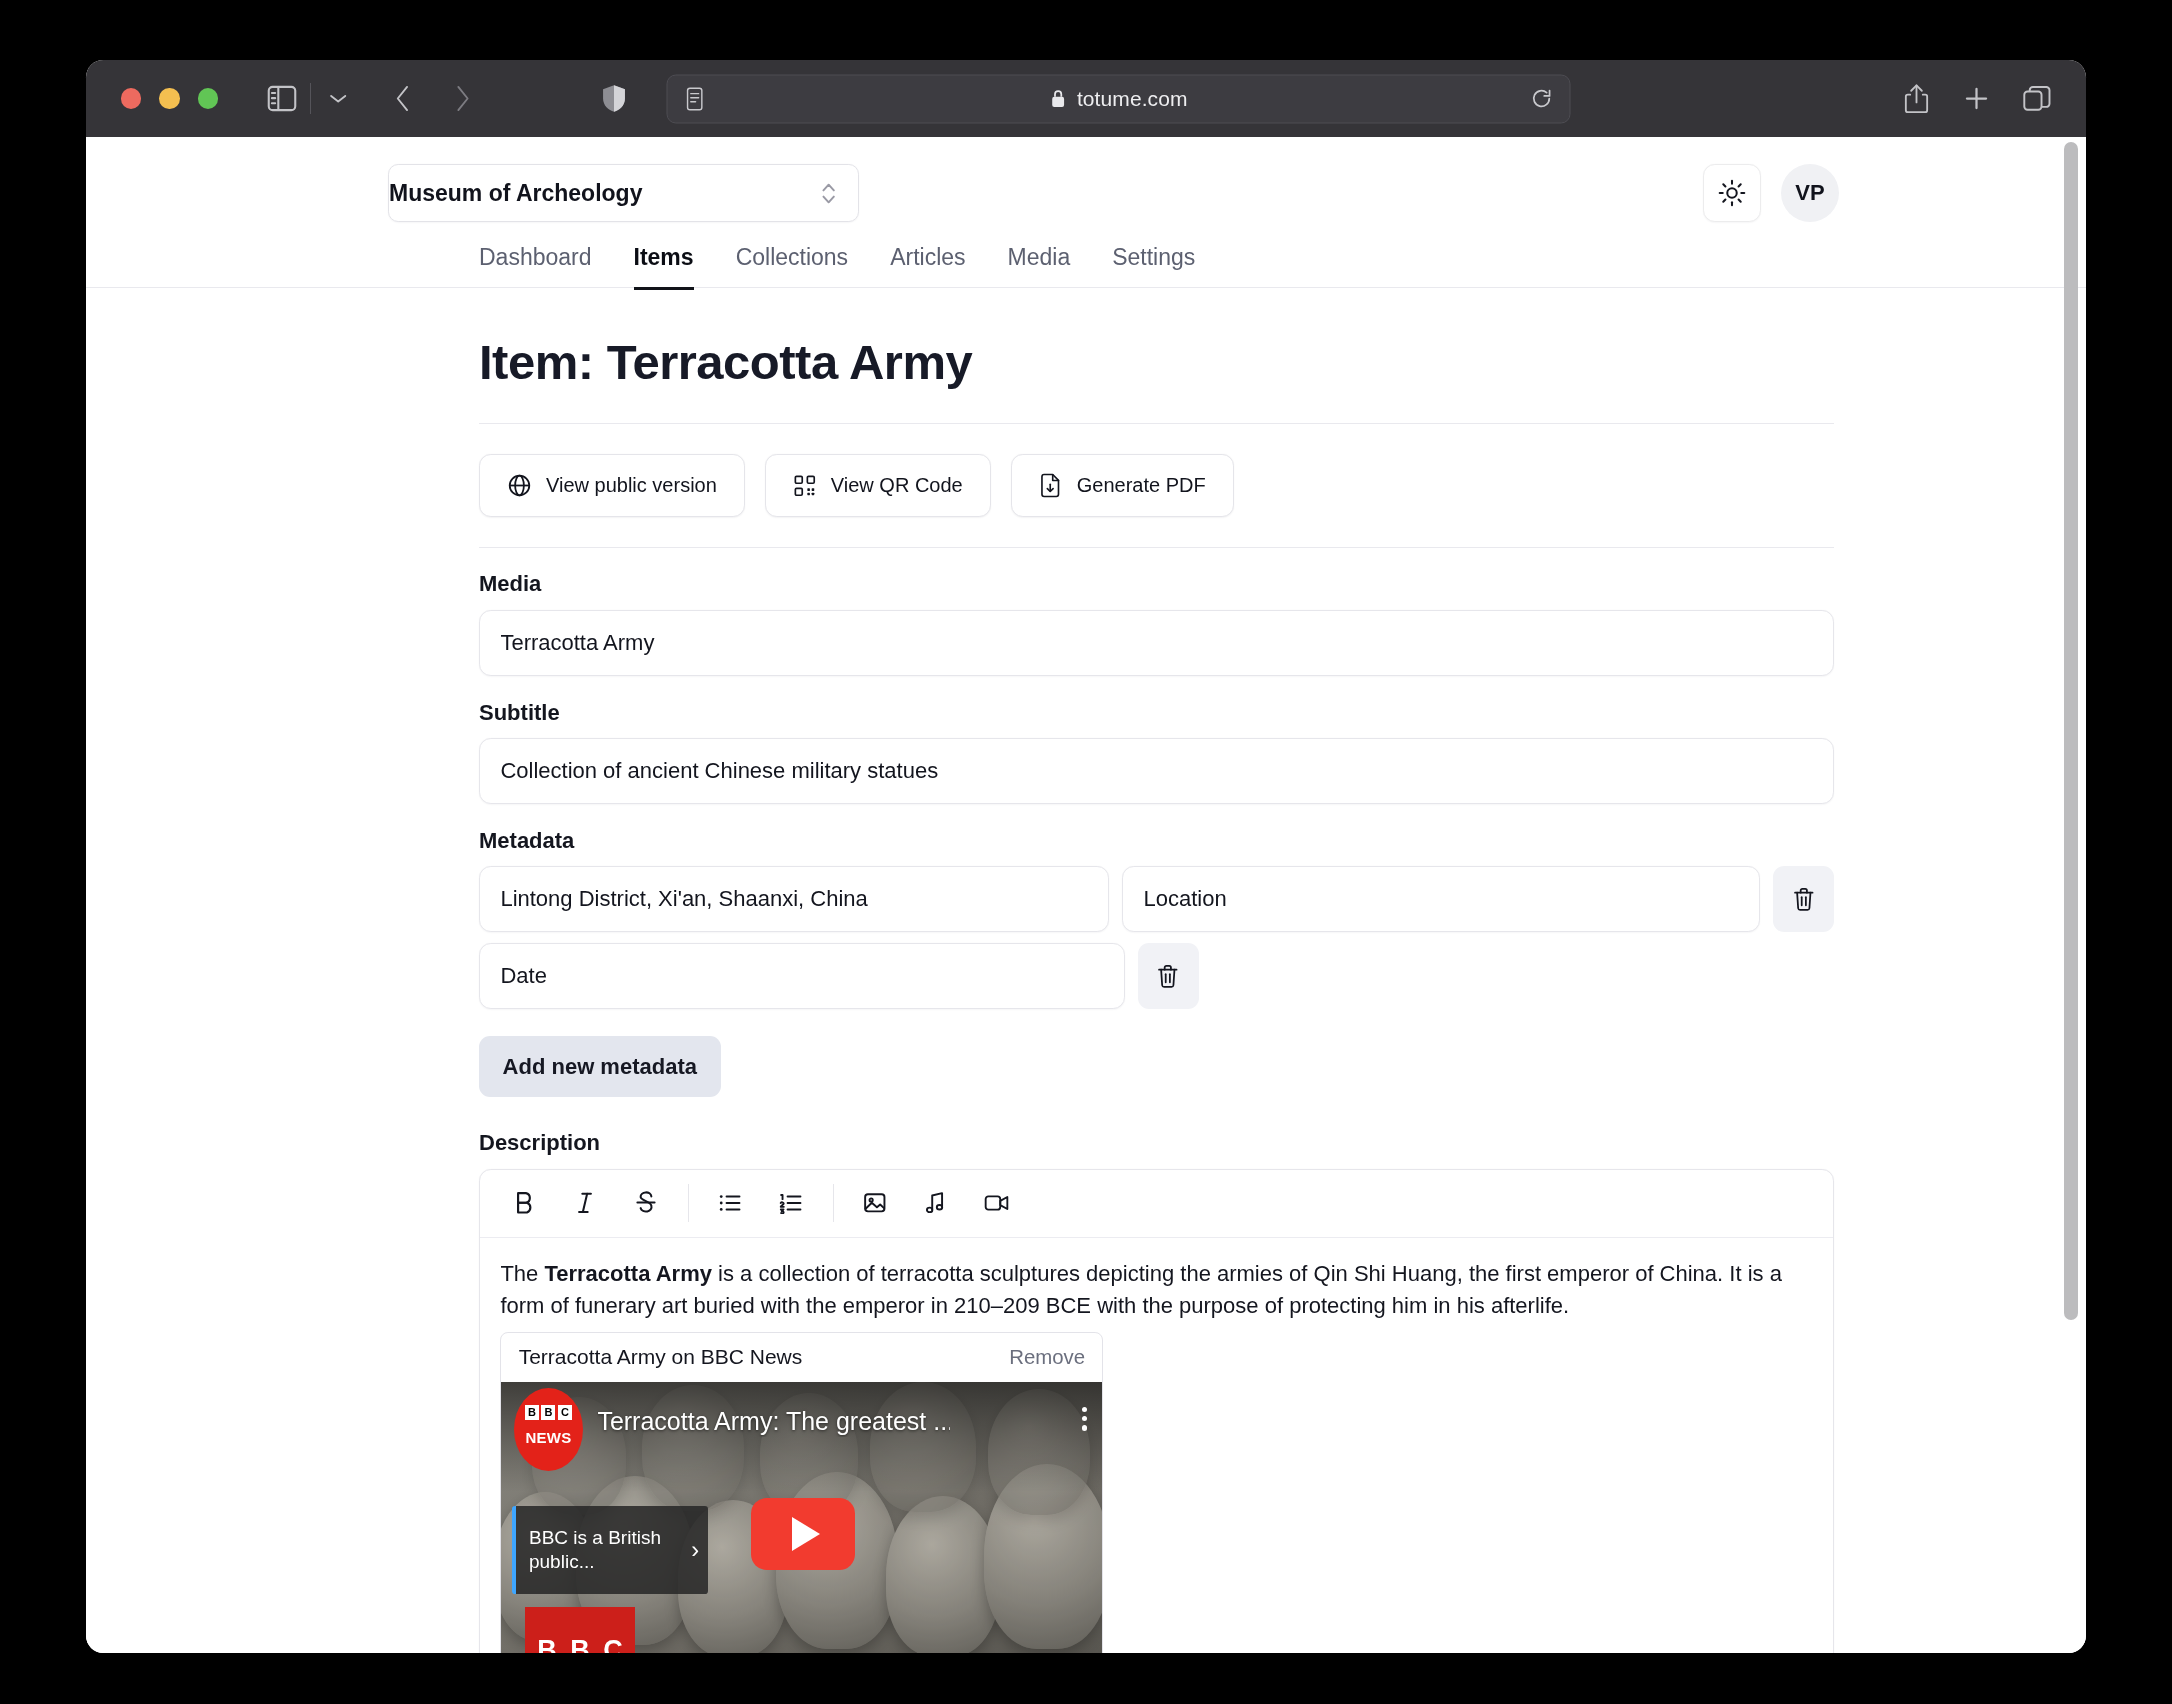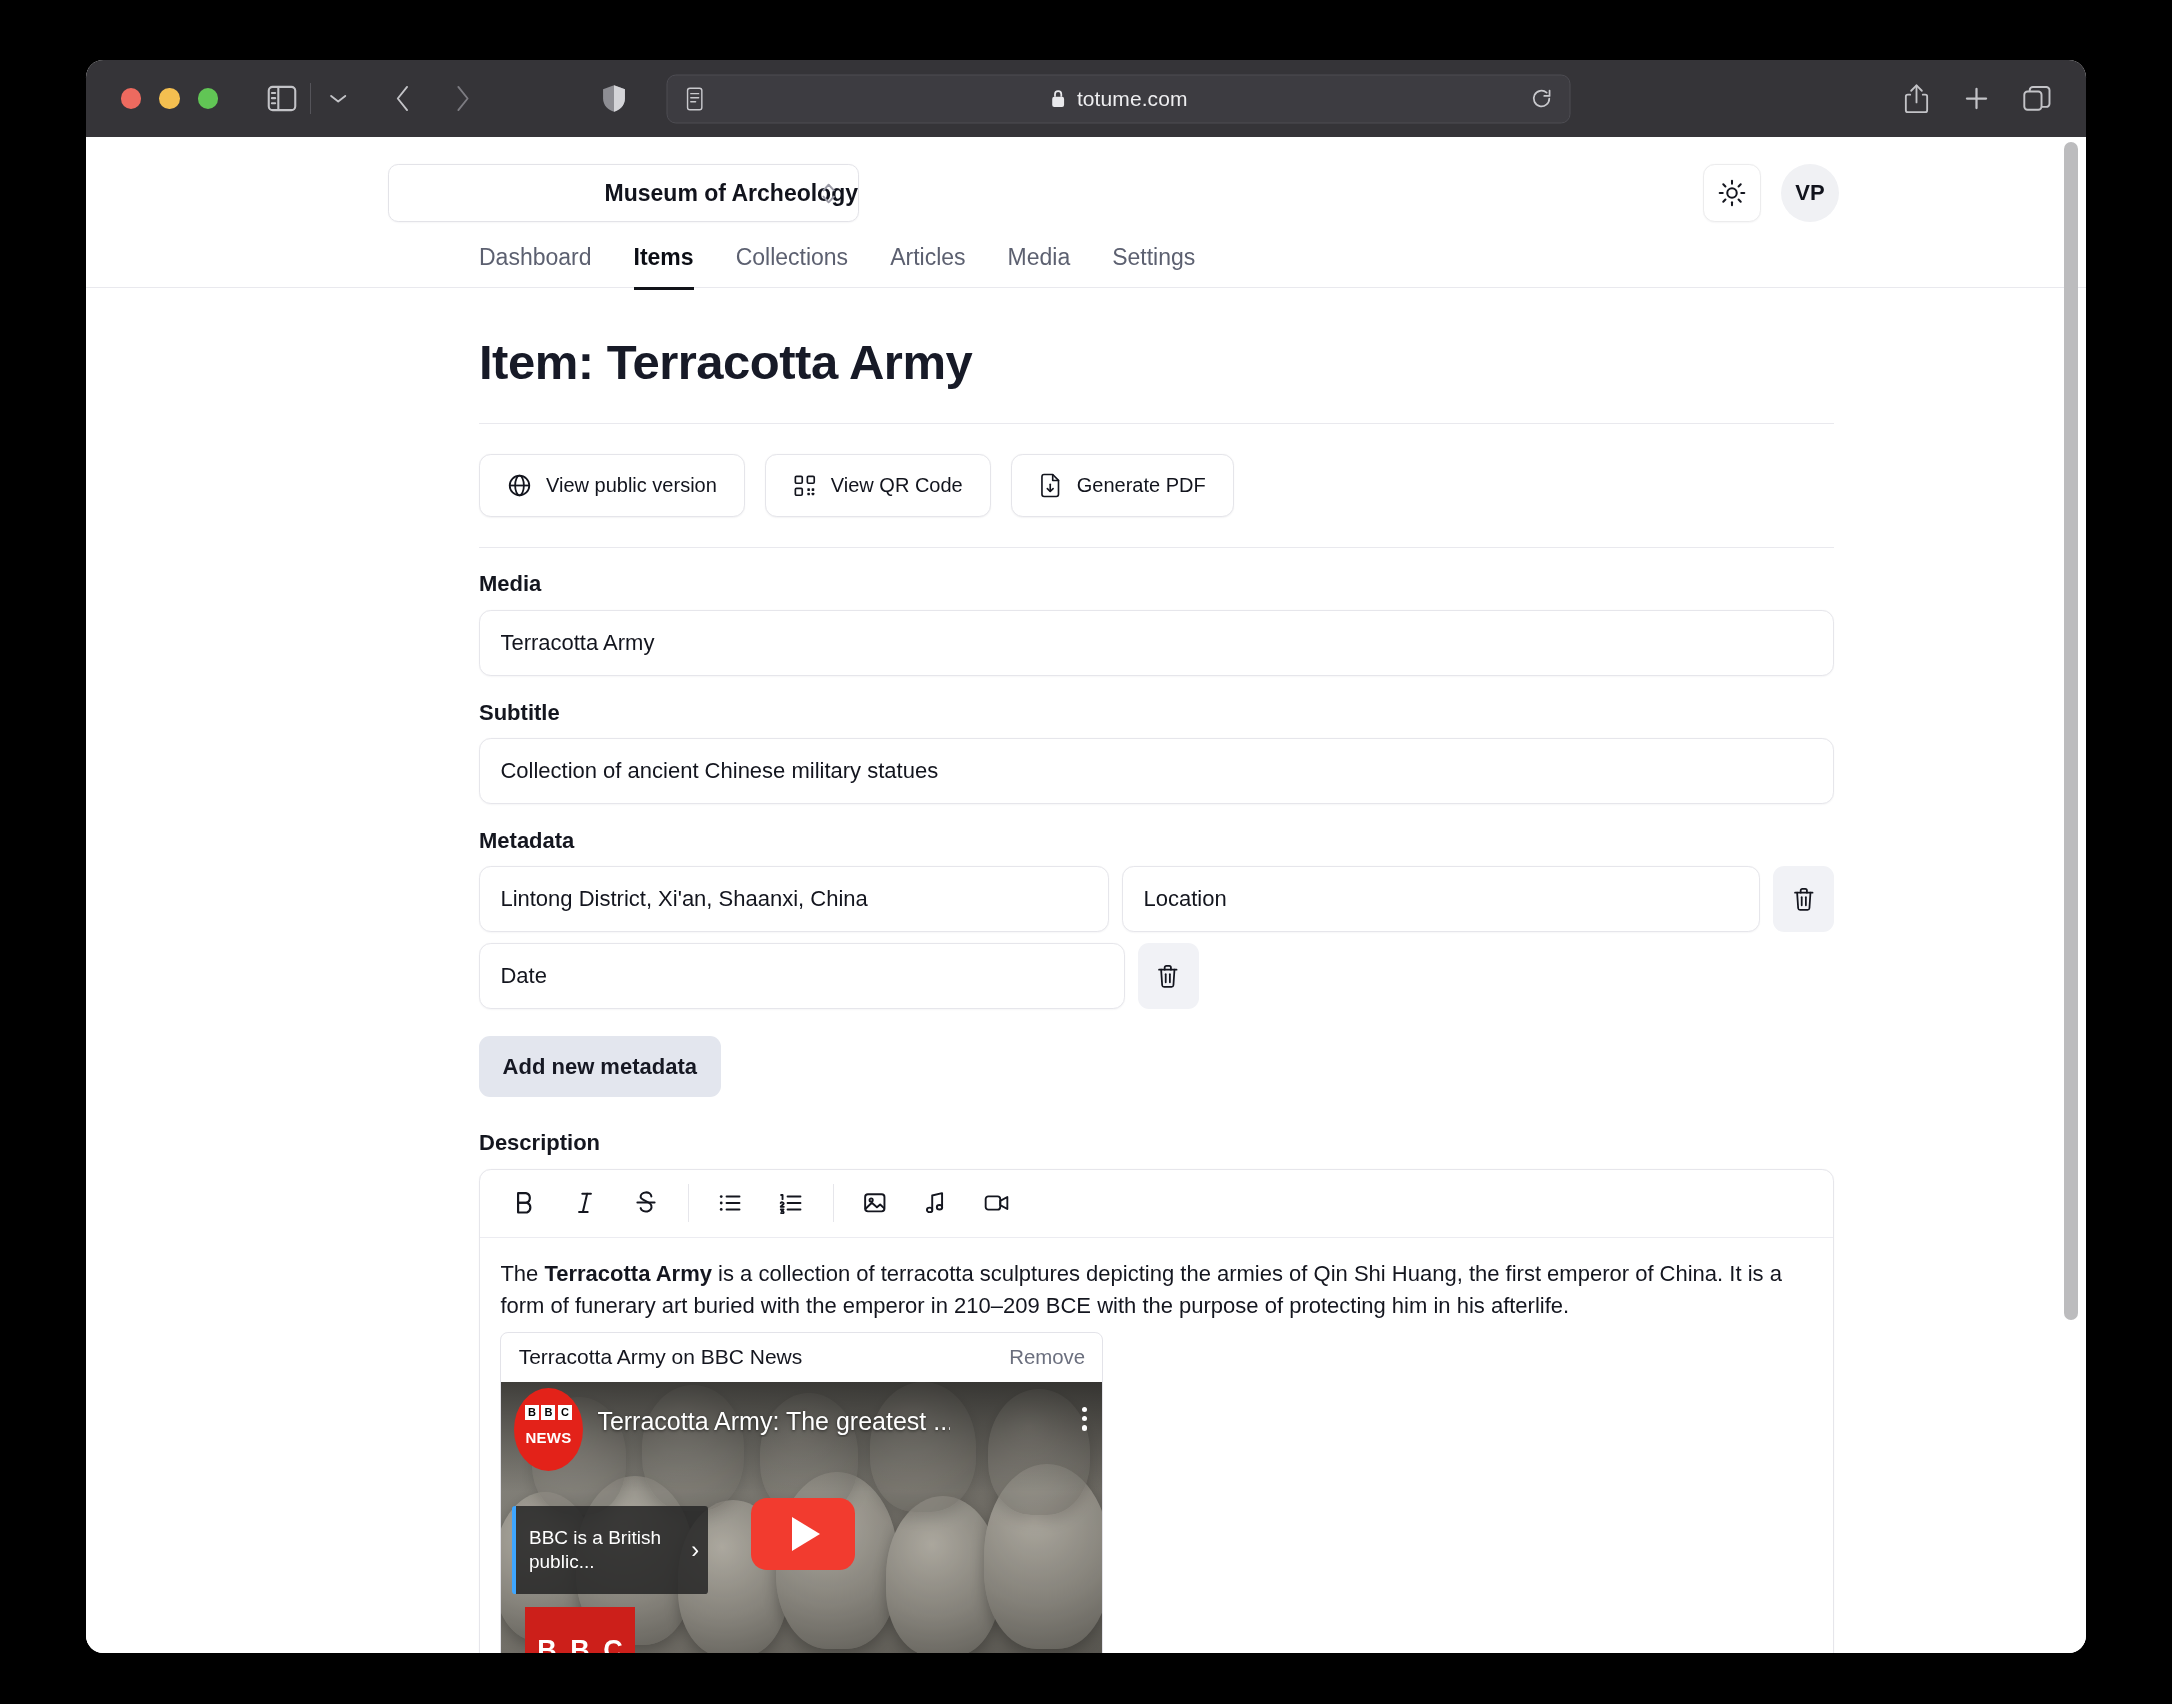--- a/index.html
+++ b/index.html
@@ -112,21 +112,21 @@
     display: flex;
     align-items: flex-start;
   }
   .org-select {
     margin-left: 255px;
     width: 471px; height: 58px;
     border: 0.8px solid #e3e3e8;
     border-radius: 10.2px;
     background: #fff;
     display: flex; align-items: center;
-    justify-content: flex-end;
+    justify-content: flex-start;
     position: relative;
     box-shadow: 0 0.8px 1.6px rgba(16,24,40,.04);
   }
   .org-select .label {
     font-size: 23px; font-weight: 700; color: #11131c;
   }
   .org-select .chev {
     position: absolute; right: 20.4px;
     color: #9a9aa5; display: flex;
   }

